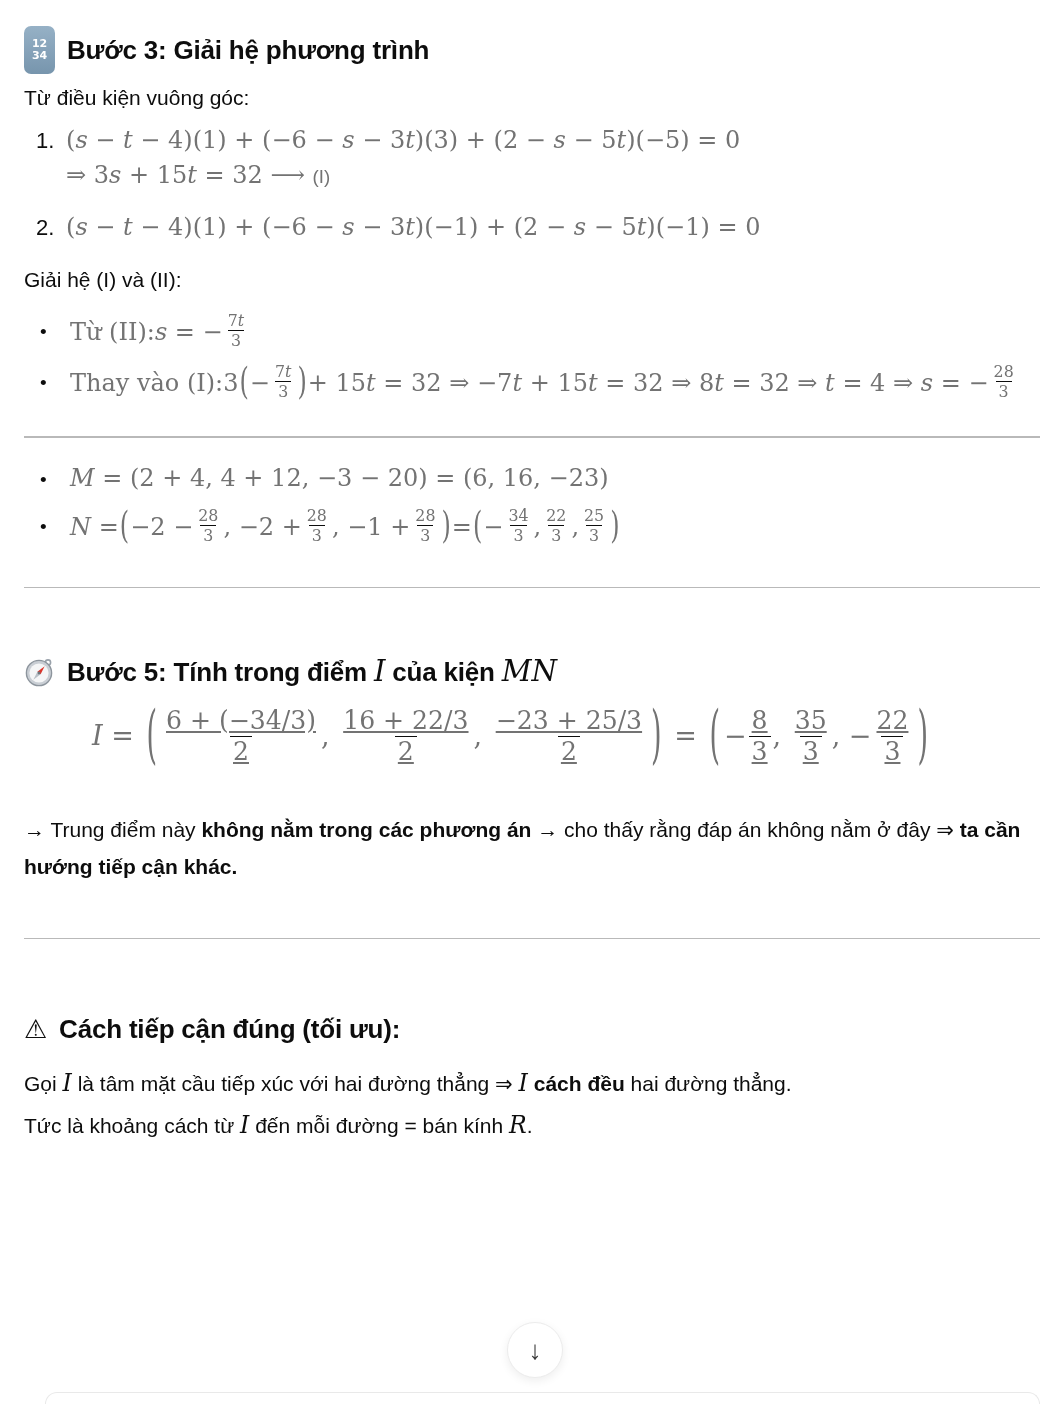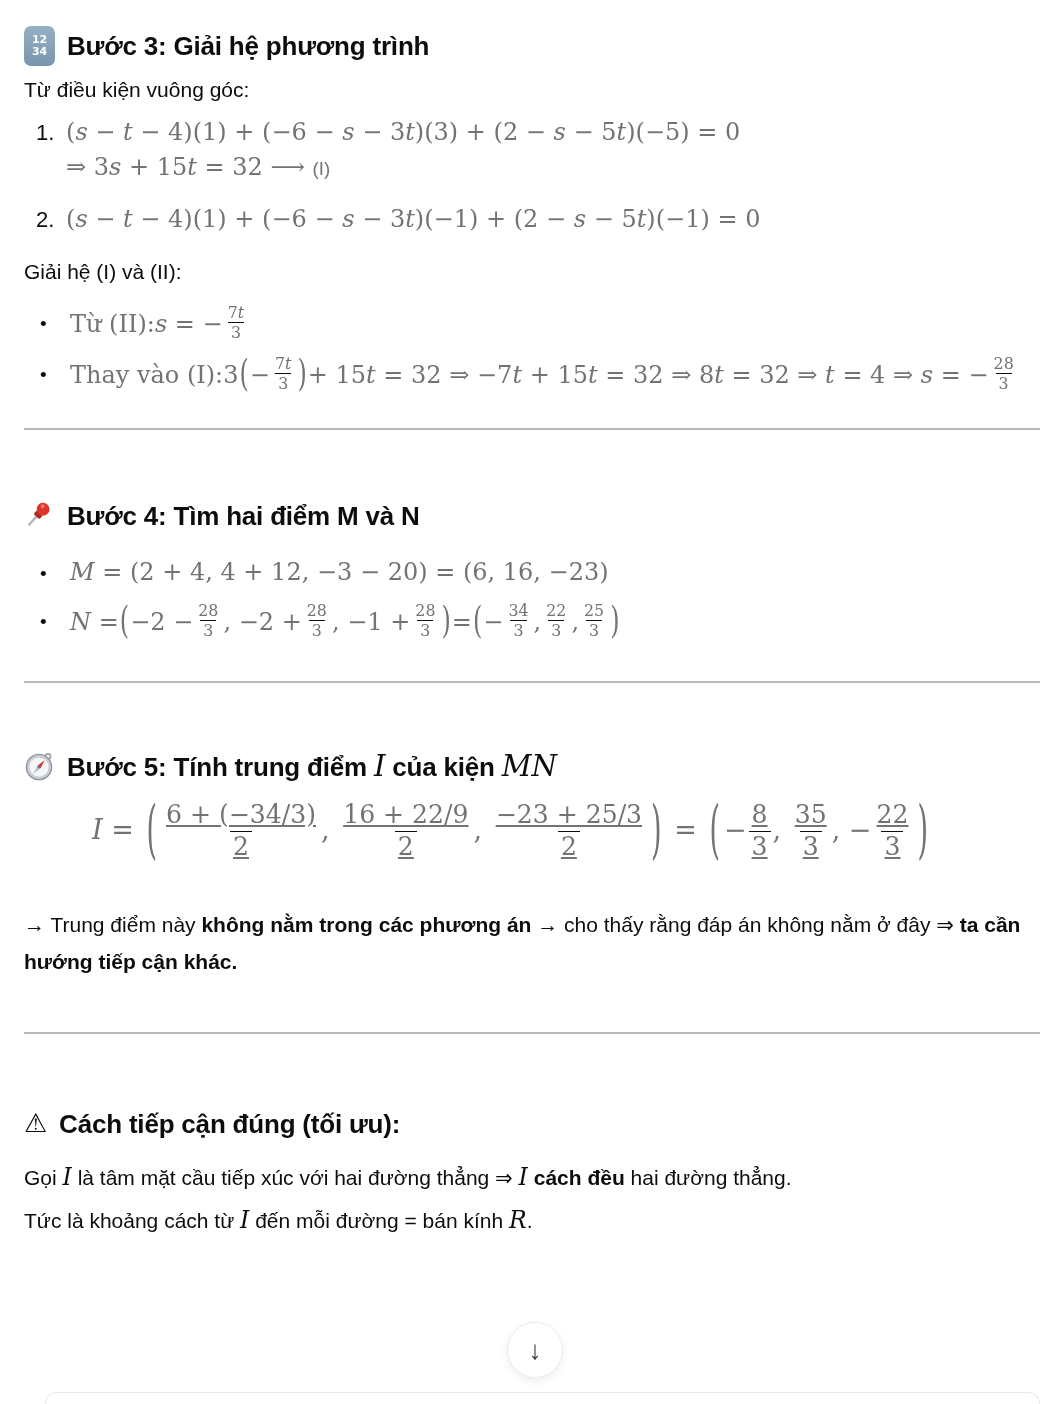--- a/index.html
+++ b/index.html
@@ -6,21 +6,21 @@
   .screen{position:relative;width:1062px;height:1404px;background:#ffffff;overflow:hidden;
           font-family:"Liberation Sans","DejaVu Sans",sans-serif;color:#0d0d0d;}
   .content{padding:26px 22px 0 24px;}
 
   
   .h3{display:flex;align-items:center;gap:12px;font-size:26px;font-weight:700;
       line-height:1.25;letter-spacing:-0.2px;margin:0;}
   .h3 .seg-m{font-weight:400;}
 
   
-  .ic-num{width:31px;height:40px;border-radius:7px;flex:0 0 auto;
+  .ic-num{width:31px;height:48px;border-radius:7px;flex:0 0 auto;
           background:linear-gradient(#96b1c6,#7795ad);color:#fff;
           display:flex;flex-direction:column;align-items:center;justify-content:center;
           font-size:11px;font-weight:700;line-height:1.08;font-family:"DejaVu Sans",sans-serif;}
   .ic-svg{width:31px;height:31px;flex:0 0 auto;display:block;}
   .ic-warn{font-family:"DejaVu Sans",sans-serif;font-size:26px;font-weight:400;flex:0 0 auto;
            line-height:1;transform:translateY(-1px);}
 
   
   .prose{font-size:21px;line-height:1.5;}
   .p{margin:0;}
@@ -147,31 +147,20 @@
             <span class="frac">
               <span class="fn">28</span>
               <span class="fd">3</span>
             </span>
           </div>
       </div>
     </div>
 
     <div class="hr m-hr1"></div>
 
-    <h3 class="h3 m-h4">
-      <svg class="ic-svg" viewBox="0 0 31 31">
-        <g transform="rotate(42 15 13)">
-          <line x1="15.5" y1="17" x2="15.5" y2="29" stroke="#aeb6c0" stroke-width="2.4"></line>
-          <rect x="11.5" y="12.5" width="8" height="5" rx="1.5" fill="#b02a22"></rect>
-          <circle cx="15.5" cy="7.5" r="6.4" fill="#dd342a"></circle>
-          <circle cx="13.2" cy="5.6" r="2" fill="#f0766e"></circle>
-        </g>
-      </svg>
-      <span>Bước 4: Tìm hai điểm M và N</span>
-    </h3>
 
     <div class="m-ul4">
       <div class="uli">
         <span class="blt">•</span>
         <div class="ulc math">
             <span class="seg-m2"><i>M</i> = (2 + 4, 4 + 12, −3 − 20) = (6, 16, −23)</span>
           </div>
       </div>
       <div class="uli">
         <span class="blt">•</span>
@@ -223,28 +212,28 @@
         <circle cx="24" cy="5.5" r="2.6" fill="none" stroke="#9aa2ab" stroke-width="1.6"></circle>
         <circle cx="15" cy="16" r="12.6" fill="#c9ced4"></circle>
         <circle cx="15" cy="16" r="12.6" fill="none" stroke="#8d959d" stroke-width="1.4"></circle>
         <circle cx="15" cy="16" r="9.6" fill="#f5f6f7"></circle>
         <g transform="rotate(40 15 16)">
           <polygon points="15,7.2 17.1,16 12.9,16" fill="#dd342a"></polygon>
           <polygon points="15,24.8 17.1,16 12.9,16" fill="#b9c0c7"></polygon>
         </g>
         <circle cx="15" cy="16" r="1.4" fill="#6e767e"></circle>
       </svg>
-      <span><span class="seg-t">Bước 5: Tính trung điểm </span><span class="seg-m2 seg-m"><i>I</i></span><span class="seg-t"> của kiện </span><span class="seg-m2 seg-m"><i>MN</i></span></span>
+      <span><span class="seg-t">Bước 5: Tính trong điểm </span><span class="seg-m2 seg-m"><i>I</i></span><span class="seg-t"> của kiện </span><span class="seg-m2 seg-m"><i>MN</i></span></span>
     </h3>
 
     <div class="math deq"><span class="seg-m2"><i>I</i> = </span><span class="bp">(</span><span class="frac">
           <span class="fn">6 + (−34/3)</span>
           <span class="fd">2</span>
         </span><span class="seg-m2">, </span><span class="frac">
-          <span class="fn">16 + 22/9</span>
+          <span class="fn">16 + 22/3</span>
           <span class="fd">2</span>
         </span><span class="seg-m2">, </span><span class="frac">
           <span class="fn">−23 + 25/3</span>
           <span class="fd">2</span>
         </span><span class="bp">)</span><span class="seg-m2"> = </span><span class="bp">(</span><span class="seg-m2">−</span><span class="frac">
           <span class="fn">8</span>
           <span class="fd">3</span>
         </span><span class="seg-m2">, </span><span class="frac">
           <span class="fn">35</span>
           <span class="fd">3</span>

